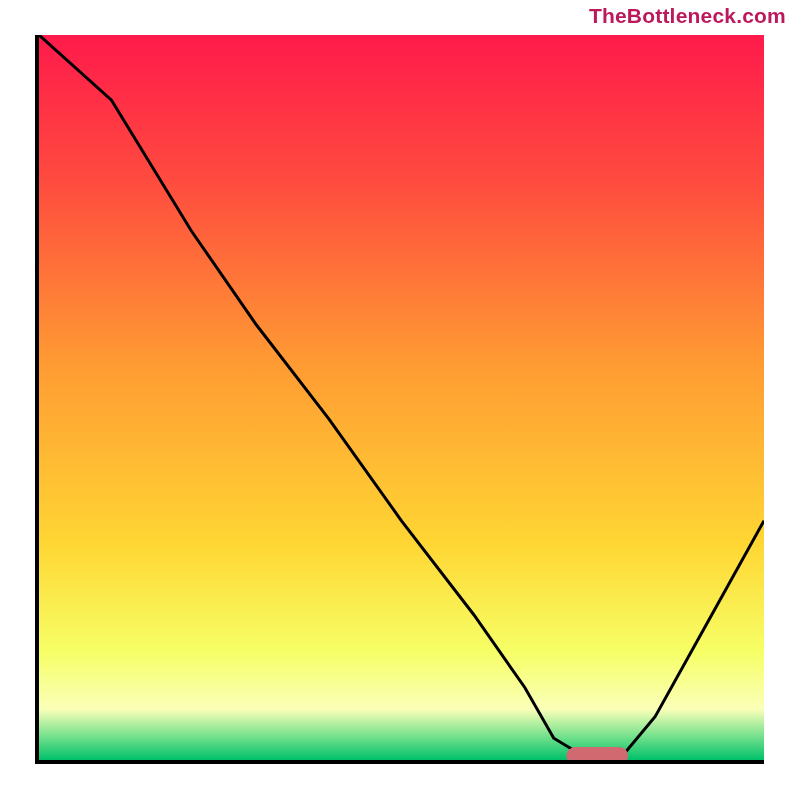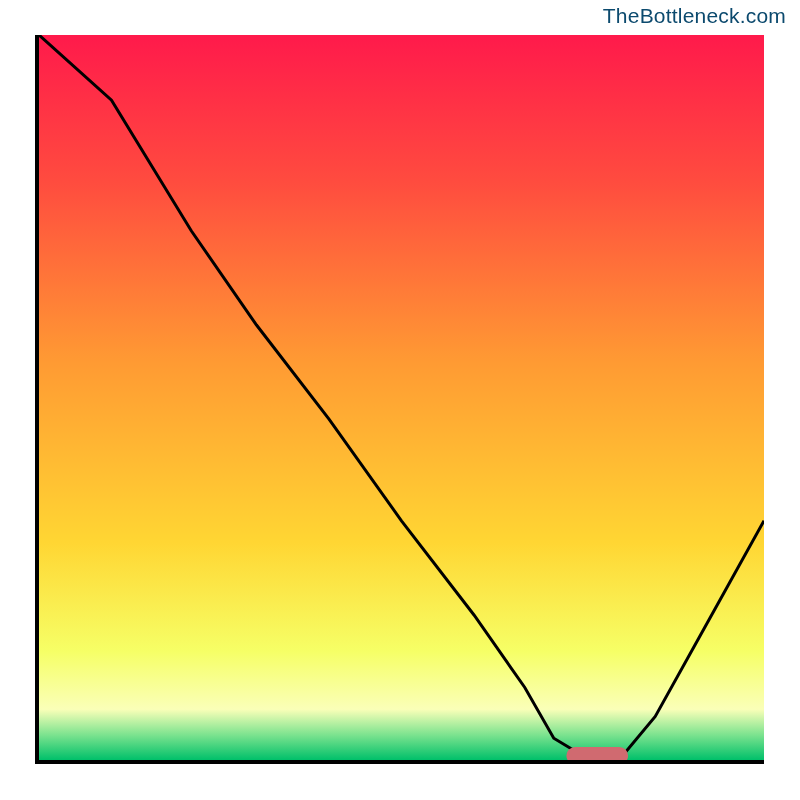--- a/index.html
+++ b/index.html
@@ -13,23 +13,23 @@
   }
   .stage {
     position: relative;
     width: 800px;
     height: 800px;
   }
   .watermark {
     position: absolute;
     top: 4px;
     right: 14px;
-    color: #0c4a6e;
+    color: #be185d;
     font-size: 21px;
-    font-weight: 400;
+    font-weight: 700;
     letter-spacing: 0.2px;
   }
   .plot-area {
     position: absolute;
     left: 35px;
     top: 35px;
     width: 729px;
     height: 729px;
     box-sizing: border-box;
     border-left: 4px solid #000;

